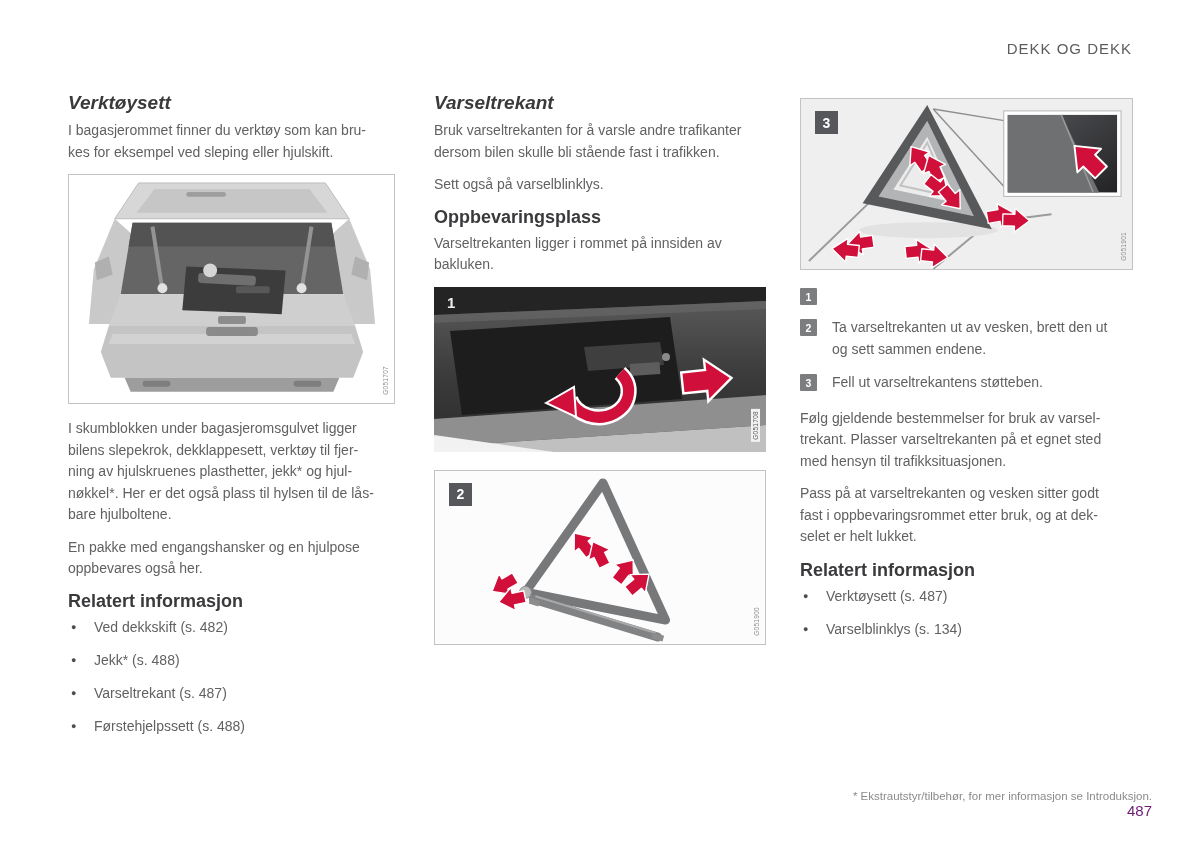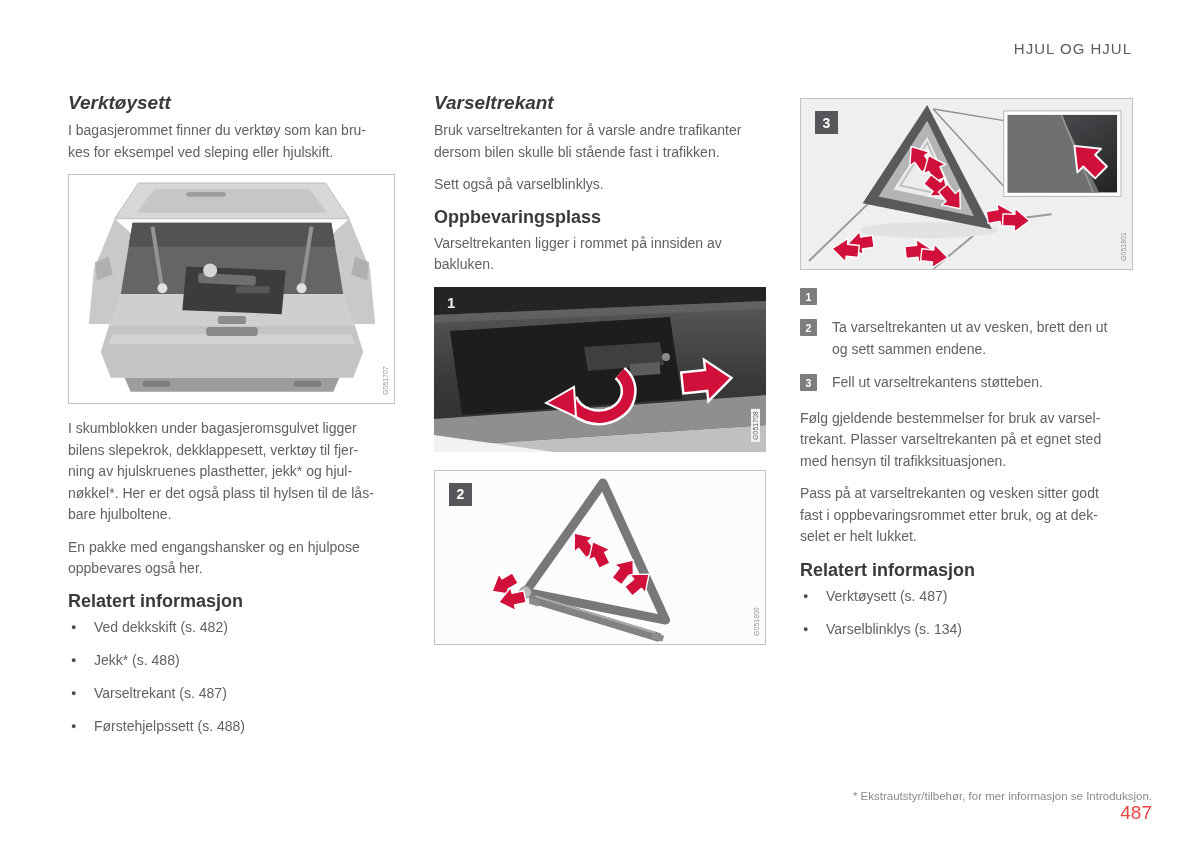--- a/index.html
+++ b/index.html
@@ -51,42 +51,42 @@
     background: #7c7d7f; color: #fff; font-size: 10.5px; font-weight: bold;
     display: flex; align-items: center; justify-content: center; border-radius: 1px;
   }
   .step-body .para { margin-bottom: 0; }
   .step-body .para + .para { margin-top: 13px; }
   .page-footer {
     position: absolute; top: 790px; right: 48px;
     display: flex; align-items: flex-end; flex-direction: column;
   }
   .footnote { font-size: 11.5px; color: #8b8b8b; }
-  .page-number { font-size: 19px; color: #ef4444; }
+  .page-number { font-size: 15px; color: #701a75; }
   .red-arrow { fill: #d0103a; stroke: #ffffff; stroke-width: 1.4; stroke-linejoin: round; }
 </style>
 </head>
 <body>
 
 <svg width="0" height="0" style="position:absolute" aria-hidden="true">
   <defs>
     <polygon id="chunkArrow" points="-13,-5 -1,-5 -1,-11 14,1 -1,13 -1,7 -13,7"></polygon>
     <linearGradient id="gDark" x1="0" y1="0" x2="0" y2="1">
       <stop offset="0" stop-color="#5e5e5e"></stop>
         <stop offset="0.55" stop-color="#3a3a3a"></stop>
         <stop offset="1" stop-color="#2b2b2b"></stop>
     </linearGradient>
     <linearGradient id="gInset" x1="0" y1="0" x2="1" y2="1">
       <stop offset="0" stop-color="#55565a"></stop>
         <stop offset="1" stop-color="#232325"></stop>
     </linearGradient>
   </defs>
 </svg>
 
-<div class="page-header">HJUL OG HJUL</div>
+<div class="page-header">DEKK OG DEKK</div>
 
 <div class="col col1">
   <h2 class="title">Verktøysett</h2>
   <p class="para">I bagasjerommet finner du verktøy som kan bru-
 kes for eksempel ved sleping eller hjulskift.</p>
 
   <figure class="fig bordered fig-car">
     <svg viewBox="0 0 327 230">
       <path d="M70,8 L258,8 L282,44 L46,44 Z" fill="#d7d7d7" stroke="#bcbcbc" stroke-width="1"></path>
       <path d="M86,14 L242,14 L260,38 L68,38 Z" fill="#c6c6c6"></path>

